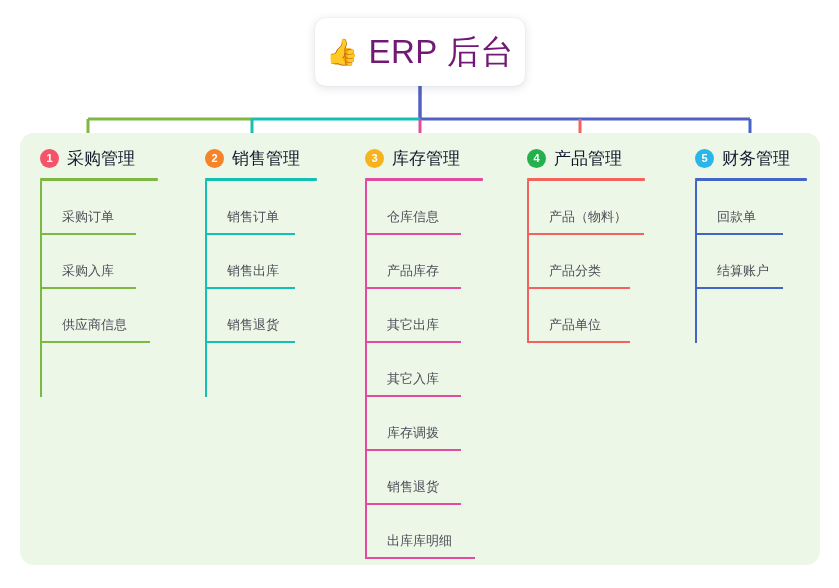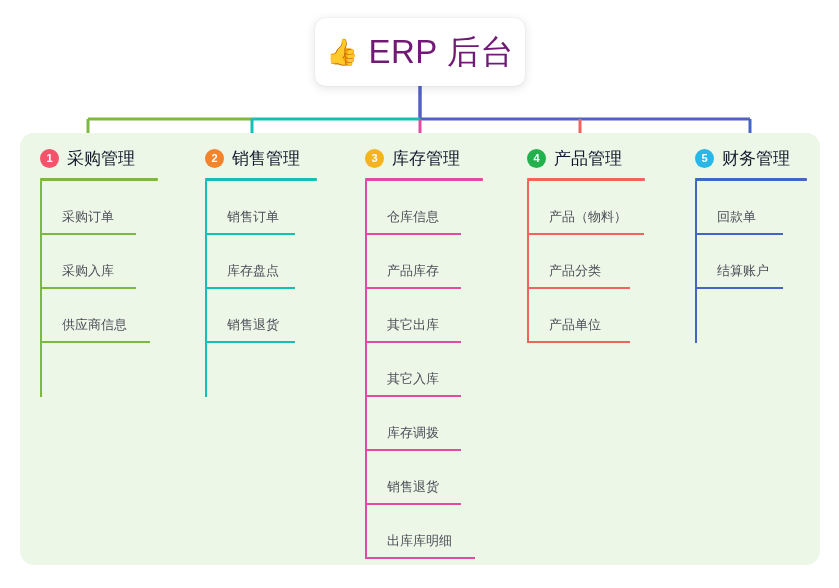--- a/index.html
+++ b/index.html
@@ -111,21 +111,21 @@
           <span class="col-title">销售管理</span>
         </div>
         <div class="head-rule" style="width: 112px; background: rgb(20, 192, 180);"></div>
         <div class="leaves">
           <div class="spine" style="background: rgb(20, 192, 180); height: 216px;"></div>
           <div class="leaf">
             <span class="leaf-label">销售订单</span>
             <div class="leaf-rule" style="width: 90px; background: rgb(20, 192, 180);"></div>
           </div>
           <div class="leaf">
-            <span class="leaf-label">库存盘点</span>
+            <span class="leaf-label">销售出库</span>
             <div class="leaf-rule" style="width: 90px; background: rgb(20, 192, 180);"></div>
           </div>
           <div class="leaf">
             <span class="leaf-label">销售退货</span>
             <div class="leaf-rule" style="width: 90px; background: rgb(20, 192, 180);"></div>
           </div>
         </div>
       </div>
       <div class="col" style="left: 365px;">
         <div class="col-head">

